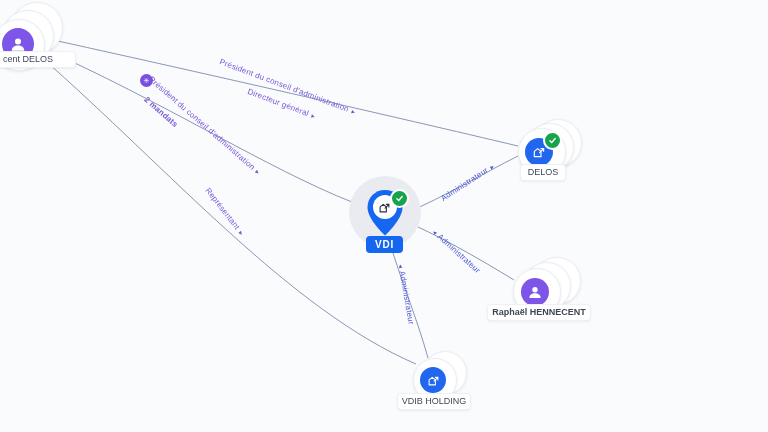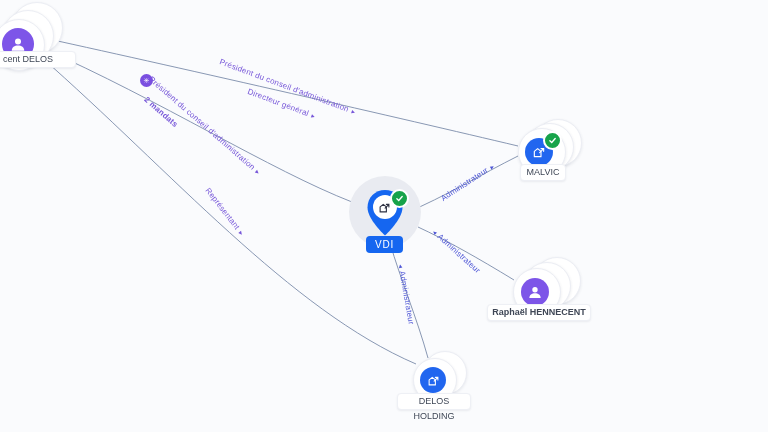--- a/index.html
+++ b/index.html
@@ -32,21 +32,21 @@
   .nlabel{position:absolute;background:#fff;border:1px solid #eef0f5;
           border-radius:4px;color:#3f4756;font-size:9px;text-align:center;
           box-shadow:0 1px 2px rgba(40,50,80,.08);line-height:15px;height:15px;}
   .check{position:absolute;width:15px;height:15px;border-radius:50%;
          background:#17a34a;border:2px solid #fff;display:flex;
          align-items:center;justify-content:center;}
   .halo{position:absolute;width:72px;height:72px;border-radius:50%;
         background:#e9ebf1;}
   .vdilabel{position:absolute;background:#1566f0;border-radius:4px;color:#fff;
             font-size:10px;letter-spacing:.8px;text-align:center;height:17px;
-            line-height:17px;font-weight:normal;}
+            line-height:17px;font-weight:bold;}
 </style>
 </head>
 <body>
 
 <div class="canvas">
 
   <svg class="edges" width="768" height="432">
     <path d="M 44 38 C 190 70 400 118 518 146"></path>
     <path d="M 42 48 C 160 100 270 170 352 202"></path>
     <path d="M 40 56 C 170 170 290 310 416 364"></path>
@@ -111,21 +111,21 @@
       <svg width="16" height="16" viewBox="0 0 24 24">
         <path d="M5 19 V11 l5-4 5 4 v8 z" fill="none" stroke="#fff" stroke-width="1.7" stroke-linejoin="round"></path>
         <path d="M13 13 l6-6 M19 11 V7 h-4" fill="none" stroke="#fff" stroke-width="1.7" stroke-linecap="round"></path>
       </svg>
     </div>
     <div class="check" style="left:543px;top:131px;">
       <svg width="9" height="9" viewBox="0 0 12 12">
         <path d="M2.5 6.2 L5 8.6 L9.6 3.4" fill="none" stroke="#fff" stroke-width="1.8" stroke-linecap="round"></path>
       </svg>
     </div>
-    <div class="nlabel" style="left:520px;top:164px;width:44px;">MALVIC</div>
+    <div class="nlabel" style="left:520px;top:164px;width:44px;">DELOS</div>
   </div>
 
   <div>
     <div class="halo" style="left:349px;top:176px;"></div>
     <svg style="position:absolute;left:366px;top:189px;" width="38" height="48" viewBox="0 0 38 48">
       <path d="M19 1 C9 1 1.5 8.5 1.5 18.5 c0 12 17.5 28 17.5 28 s17.5-16 17.5-28 C36.5 8.5 29 1 19 1 Z" fill="#1566f0"></path>
       <circle cx="19" cy="18" r="12" fill="#fff"></circle>
     </svg>
     <svg style="position:absolute;left:377px;top:200px;" width="15" height="15" viewBox="0 0 24 24">
       <path d="M5 19 V11 l5-4 5 4 v8 z" fill="none" stroke="#2d3142" stroke-width="1.8" stroke-linejoin="round"></path>
@@ -154,16 +154,16 @@
 
   <div>
     <div class="circle" style="left:423px;top:351px;width:42px;height:42px;"></div>
     <div class="circle" style="left:413px;top:358px;width:42px;height:42px;"></div>
     <div class="inner blue" style="left:420px;top:367px;width:26px;height:26px;">
       <svg width="15" height="15" viewBox="0 0 24 24">
         <path d="M5 19 V11 l5-4 5 4 v8 z" fill="none" stroke="#fff" stroke-width="1.7" stroke-linejoin="round"></path>
         <path d="M13 13 l6-6 M19 11 V7 h-4" fill="none" stroke="#fff" stroke-width="1.7" stroke-linecap="round"></path>
       </svg>
     </div>
-    <div class="nlabel" style="left:397px;top:393px;width:72px;">DELOS HOLDING</div>
+    <div class="nlabel" style="left:397px;top:393px;width:72px;">VDIB HOLDING</div>
   </div>
 
 </div>
 
 </body></html>

